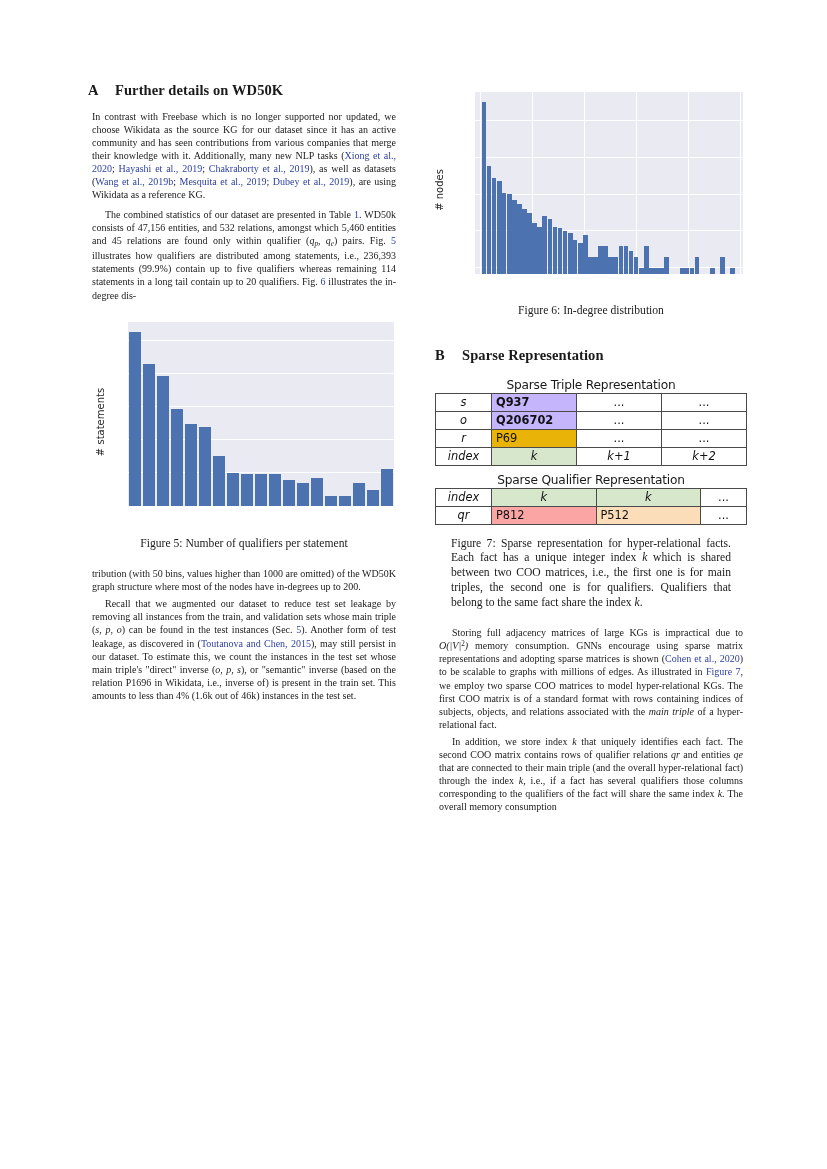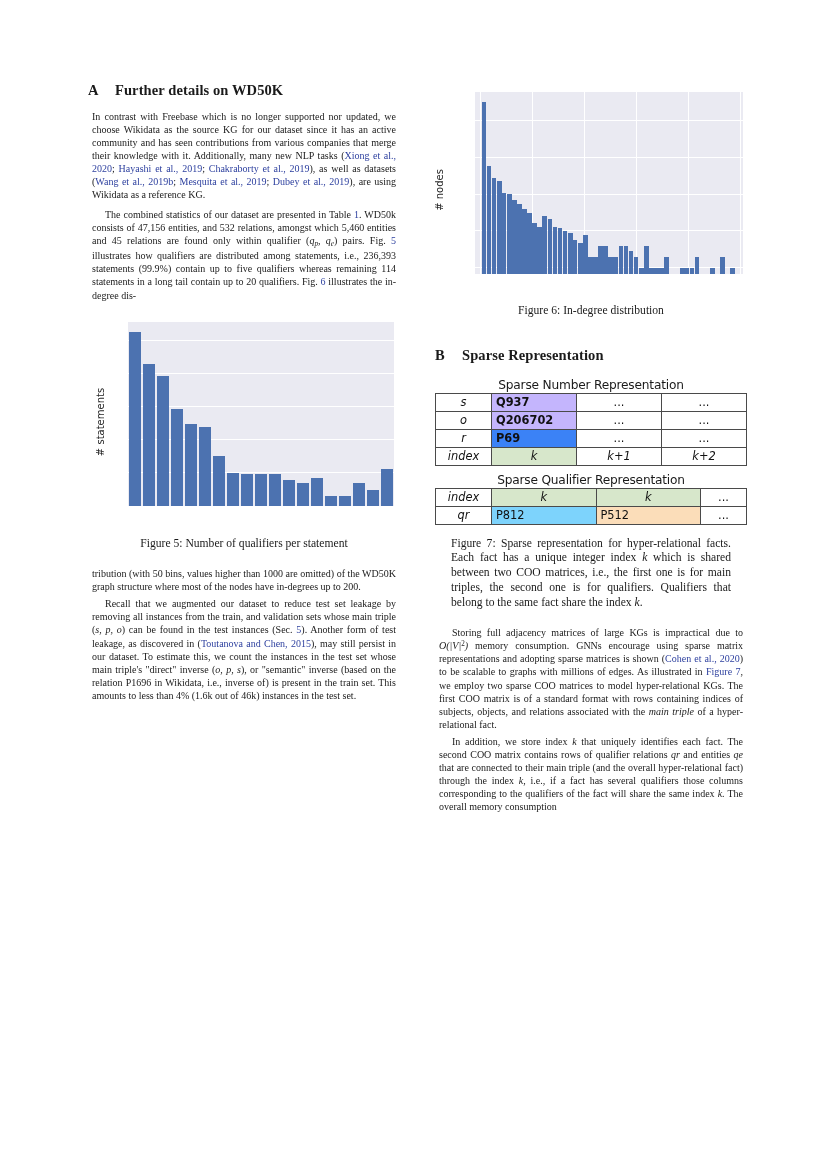--- a/index.html
+++ b/index.html
@@ -113,23 +113,23 @@
   }
   td.rowlab {
     text-align: center;
     font-style: italic;
     width: 56px;
     background: #ffffff;
   }
   td.c { text-align: center; }
   td.l { text-align: left; }
   .cell-purple { background: #c4b5fd; font-weight: bold; }
-  .cell-pink   { background: #3b82f6; font-weight: bold; }
+  .cell-pink   { background: #eab308; }
   .cell-green  { background: #d7e7cb; }
-  .cell-blue   { background: #7dd3fc; }
+  .cell-blue   { background: #fca5a5; }
   .cell-orange { background: #fbddb9; }
   .cell-white  { background: #ffffff; }
   .ital { font-style: italic; }
 </style>
 </head>
 <body>
 
 <div class="page">
   <div class="columns">
 
@@ -246,21 +246,21 @@
         </div>
         <p class="caption caption-center" style="margin-top:10px;">Figure 6:  In-degree distribution</p>
       </div>
 
       <h2 class="section" style="margin-top:28px;">
         <span class="letter">B</span><span>Sparse Representation</span>
       </h2>
 
       <div class="figblock" style="margin-top:14px;">
         <div class="sparse-wrap">
-          <div class="tbl-title">Sparse Number Representation</div>
+          <div class="tbl-title">Sparse Triple Representation</div>
           <table class="sparse">
             <tbody>
               <tr>
                 <td class="rowlab">s</td>
                 <td class="l cell-purple">Q937</td>
                 <td class="c cell-white">...</td>
                 <td class="c cell-white">...</td>
               </tr>
               <tr>
                 <td class="rowlab">o</td>

